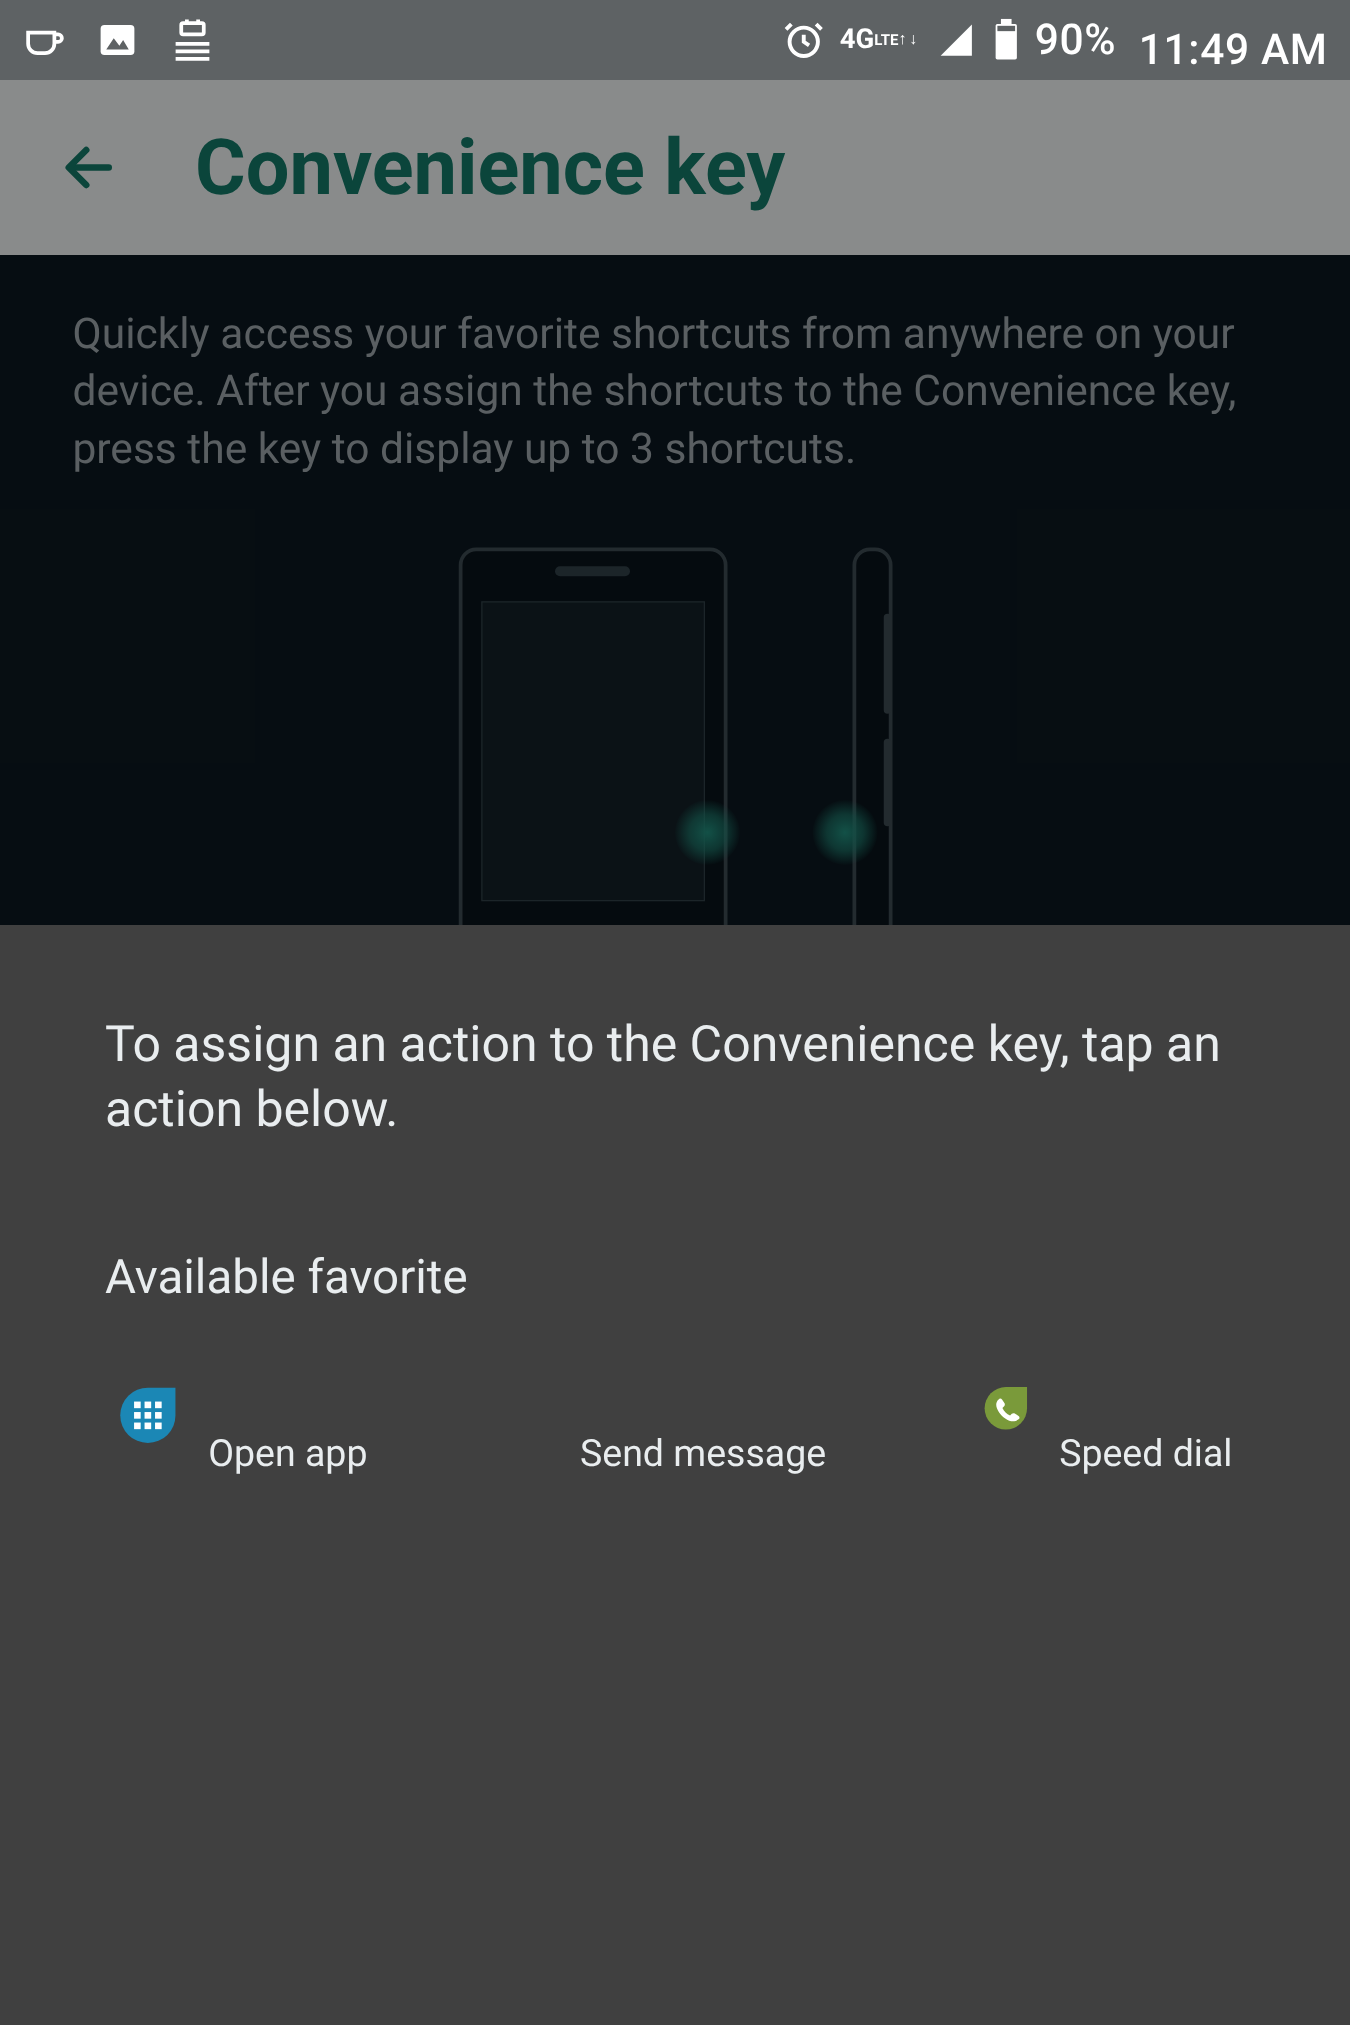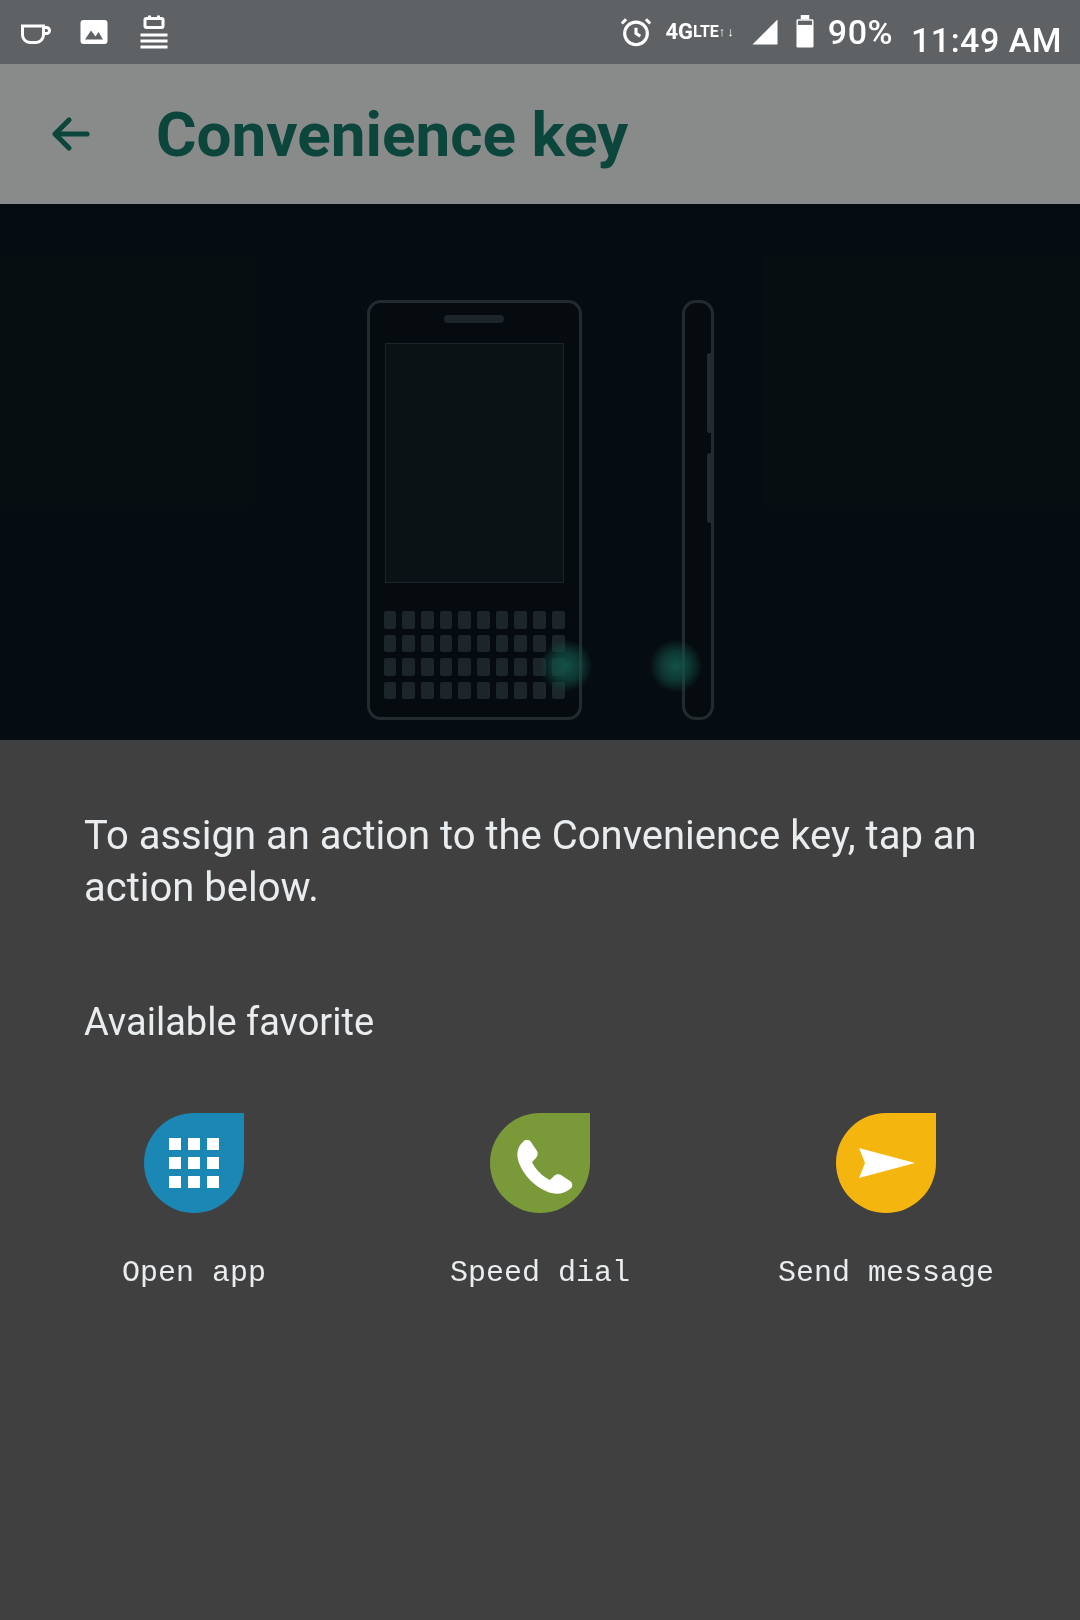--- a/index.html
+++ b/index.html
@@ -37,21 +37,21 @@
   .shortcuts-hdr { margin-top:80px; padding:0 40px; color:#7b8387; font-size:38px; position:relative; z-index:0;}
   .shortcuts-row { padding:30px 40px 0 90px; display:flex; gap:280px; position:relative; z-index:0;}
   .mini-circle{ width:80px; height:80px; border-radius:50%; background:#1e7d6e; position:relative; overflow:hidden;}
   .mini-add{ width:56px; height:56px; position:relative; }
   .mini-add svg{opacity:0.6;}
   
   .sheet { position:absolute; left:0; right:0; bottom:0; height:880px; background:#404040; z-index:5; padding:70px 84px 0 84px; }
   .sheet-title { color:#e9edef; font-size:40px; line-height:52px; }
   .sheet-sub { color:#e9edef; font-size:38px; margin-top:86px; }
   .actions { display:flex; justify-content:space-between; margin-top:64px; padding:0 10px;}
-  .action { display:flex; flex-direction:column; align-items:center; gap:38px; width:200px;font-family:Liberation Mono, monospace;}
+  .action { display:flex; align-items:center; gap:24px; width:200px;}
   .bubble { width:110px; height:110px; position:relative; }
   .bubble svg{ position:absolute; inset:0;}
   .action-label{ color:#e9edef; font-size:30px; white-space:nowrap; text-align:center;}
 </style>
 </head>
 <body>
 
 <div class="root">
 
   <div class="statusbar">
@@ -78,21 +78,21 @@
     </div>
     <div class="status-right">
       <span class="ic">
         <svg width="34" height="34" viewBox="0 0 24 24" fill="none" stroke="#fff" stroke-width="2.2">
             <circle cx="12" cy="13" r="8"></circle>
             <path d="M12 9v4l3 2M5 3l-3 3M19 3l3 3"></path>
           </svg>
       </span>
       <span class="ic" style="font-size:22px; font-weight:700; line-height:14px; text-align:left;">
         <span>4G</span>
-          <span style="font-size:16px; vertical-align:top;">LTE</span>
+          <span style="font-size:12px; vertical-align:top;">LTE</span>
           <br>
           <span style="font-size:13px;letter-spacing:2px;">↑↓</span>
       </span>
       <span class="ic">
         <svg width="34" height="30" viewBox="0 0 24 24" fill="#fff">
             <path d="M2 22L22 2V22H2z"></path>
           </svg>
       </span>
       <span class="ic">
         <svg width="22" height="34" viewBox="0 0 14 24" fill="#fff">
@@ -110,20 +110,21 @@
     <div class="back">
       <svg width="48" height="48" viewBox="0 0 24 24" fill="none" stroke="#116b5b" stroke-width="2.6" stroke-linecap="round" stroke-linejoin="round">
           <path d="M20 12H5"></path>
           <path d="M11 5l-7 7 7 7"></path>
         </svg>
     </div>
     <div class="title">Convenience key</div>
   </div>
 
   <div class="desc-area">
+    <div class="desc">Quickly access your favorite shortcuts from anywhere on your device. After you assign the shortcuts to the Convenience key, press the key to display up to 3 shortcuts.</div>
     <div class="phone-wrap">
       <div class="phone-front">
         <div class="ear"></div>
         <div class="screen"></div>
         <div class="kbd">
           <div class="row">
               <span></span>
               <span></span>
               <span></span>
               <span></span>
@@ -216,30 +217,30 @@
                 <rect x="49" y="68" width="12" height="12"></rect>
                 <rect x="68" y="68" width="12" height="12"></rect>
               </g>
             </svg>
         </div>
         <div class="action-label">Open app</div>
       </div>
       <div class="action">
         <div class="bubble">
           <svg viewBox="0 0 110 110">
+              <path d="M55 5 a50 50 0 1 0 50 50 V5 Z" fill="#f5b50f"></path>
+              <path d="M28 40l56 15-56 15 6-15-6-15z" fill="#fff"></path>
+            </svg>
+        </div>
+        <div class="action-label">Send message</div>
+      </div>
+      <div class="action">
+        <div class="bubble">
+          <svg viewBox="0 0 110 110">
               <path d="M55 5 a50 50 0 1 0 50 50 V5 Z" fill="#7a9a3a"></path>
               <path d="M38 34c2-3 6-3 8 0l6 9c1 2 1 5-1 7l-4 4c4 8 10 14 18 18l4-4c2-2 5-2 7-1l9 6c3 2 3 6 0 8-6 5-14 6-22 3-13-5-24-16-29-29-3-8-2-16 4-21z" fill="#fff"></path>
             </svg>
         </div>
         <div class="action-label">Speed dial</div>
       </div>
-      <div class="action">
-        <div class="bubble">
-          <svg viewBox="0 0 110 110">
-              <path d="M55 5 a50 50 0 1 0 50 50 V5 Z" fill="#f5b50f"></path>
-              <path d="M28 40l56 15-56 15 6-15-6-15z" fill="#fff"></path>
-            </svg>
-        </div>
-        <div class="action-label">Send message</div>
-      </div>
     </div>
   </div>
 </div>
 
 </body></html>

